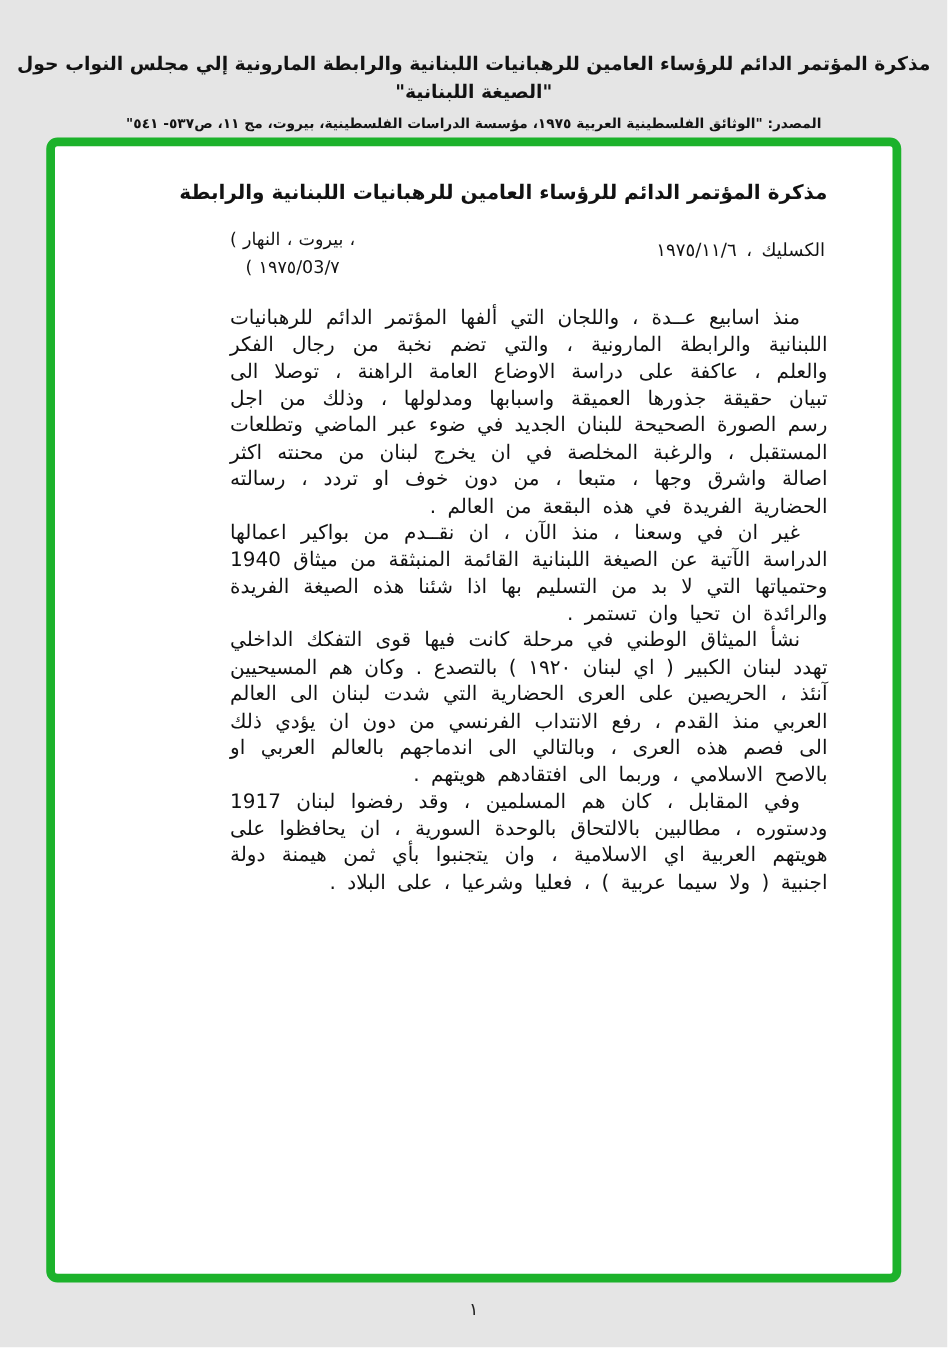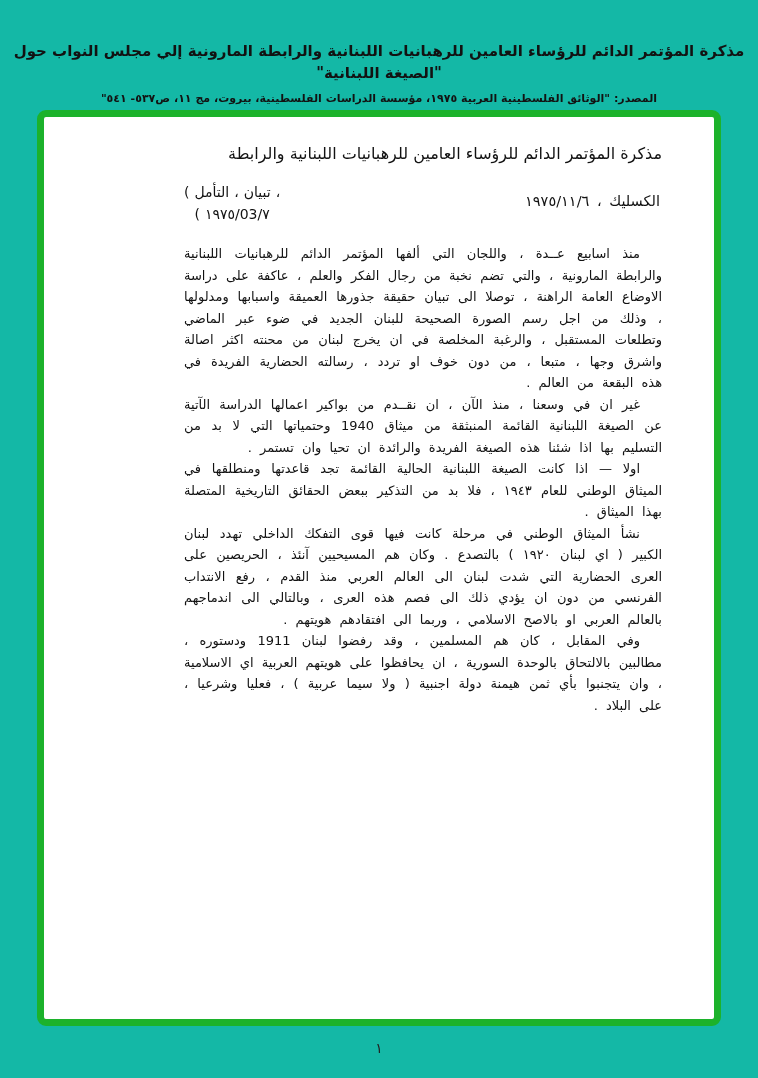--- a/index.html
+++ b/index.html
@@ -9,21 +9,21 @@
     height: 1078px;
     background: #ffffff;
     overflow: hidden;
     font-family: "DejaVu Sans", sans-serif;
     color: #121212;
   }
   .page {
     position: relative;
     width: 758px;
     height: 1078px;
-    background: #14b8a6;
+    background: #e5e5e5;
   }
 
   
   .top-header {
     position: absolute;
     top: 40px;
     left: 8px;
     right: 8px;
     text-align: center;
     direction: rtl;
@@ -58,21 +58,21 @@
   .doc-page {
     position: absolute;
     top: 24px;
     right: 52px;
     width: 478px;
     direction: rtl;
     text-align: right;
   }
 
   .doc-title {
-    font-weight: normal;
+    font-weight: bold;
     font-size: 16px;
     line-height: 26px;
   }
   .doc-title-line { white-space: nowrap; }
 
   
   .dateline {
     position: relative;
     margin-top: 14px;
     height: 54px;
@@ -95,21 +95,21 @@
   .cit-line {
     display: flex;
     justify-content: center;
     gap: 5px;
     line-height: 22px;
   }
 
   
   .doc-body {
     margin-top: 8px;
-    font-size: 13px;
+    font-size: 16px;
     line-height: 21.5px;
     text-align: justify;
     word-spacing: 4px;
     letter-spacing: 0.3px;
   }
   .doc-body p {
     margin: 0;
     text-indent: 22px; 
   }
 
@@ -140,38 +140,37 @@
       <div class="doc-title">
         <div class="doc-title-line">مذكرة المؤتمر الدائم للرؤساء العامين للرهبانيات اللبنانية والرابطة</div>
       </div>
 
       <div class="dateline">
         <span class="place-date">الكسليك ، ١٩٧٥/١١/٦</span>
 
         <div class="citation">
           <div class="cit-line">
             <span>(</span>
-            <span>التأمل</span>
+            <span>النهار</span>
             <span>،</span>
-            <span>تبيان</span>
+            <span>بيروت</span>
             <span>،</span>
           </div>
           <div class="cit-line">
             <span>(</span>
             <span>١٩٧٥/03/٧</span>
           </div>
         </div>
       </div>
 
       <div class="doc-body">
         <p>منذ اسابيع عــدة ، واللجان التي ألفها المؤتمر الدائم للرهبانيات اللبنانية والرابطة المارونية ، والتي تضم نخبة من رجال الفكر والعلم ، عاكفة على دراسة الاوضاع العامة الراهنة ، توصلا الى تبيان حقيقة جذورها العميقة واسبابها ومدلولها ، وذلك من اجل رسم الصورة الصحيحة للبنان الجديد في ضوء عبر الماضي وتطلعات المستقبل ، والرغبة المخلصة في ان يخرج لبنان من محنته اكثر اصالة واشرق وجها ، متبعا ، من دون خوف او تردد ، رسالته الحضارية الفريدة في هذه البقعة من العالم .</p>
         <p>غير ان في وسعنا ، منذ الآن ، ان نقــدم من بواكير اعمالها الدراسة الآتية عن الصيغة اللبنانية القائمة المنبثقة من ميثاق 1940 وحتمياتها التي لا بد من التسليم بها اذا شئنا هذه الصيغة الفريدة والرائدة ان تحيا وان تستمر .</p>
-        <p>اولا — اذا كانت الصيغة اللبنانية الحالية القائمة تجد قاعدتها ومنطلقها في الميثاق الوطني للعام ١٩٤٣ ، فلا بد من التذكير ببعض الحقائق التاريخية المتصلة بهذا الميثاق .</p>
         <p>نشأ الميثاق الوطني في مرحلة كانت فيها قوى التفكك الداخلي تهدد لبنان الكبير ( اي لبنان ١٩٢٠ ) بالتصدع . وكان هم المسيحيين آنئذ ، الحريصين على العرى الحضارية التي شدت لبنان الى العالم العربي منذ القدم ، رفع الانتداب الفرنسي من دون ان يؤدي ذلك الى فصم هذه العرى ، وبالتالي الى اندماجهم بالعالم العربي او بالاصح الاسلامي ، وربما الى افتقادهم هويتهم .</p>
-        <p>وفي المقابل ، كان هم المسلمين ، وقد رفضوا لبنان 1911 ودستوره ، مطالبين بالالتحاق بالوحدة السورية ، ان يحافظوا على هويتهم العربية اي الاسلامية ، وان يتجنبوا بأي ثمن هيمنة دولة اجنبية ( ولا سيما عربية ) ، فعليا وشرعيا ، على البلاد .</p>
+        <p>وفي المقابل ، كان هم المسلمين ، وقد رفضوا لبنان 1917 ودستوره ، مطالبين بالالتحاق بالوحدة السورية ، ان يحافظوا على هويتهم العربية اي الاسلامية ، وان يتجنبوا بأي ثمن هيمنة دولة اجنبية ( ولا سيما عربية ) ، فعليا وشرعيا ، على البلاد .</p>
       </div>
 
     </div>
   </div>
 
   <div class="page-number">١</div>
 
 </div>
 
 </body></html>

